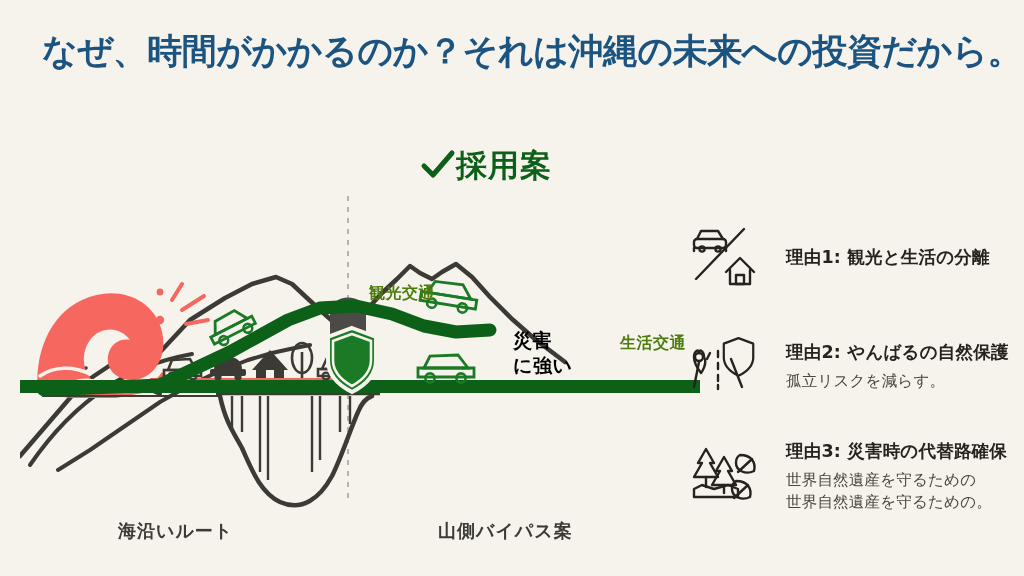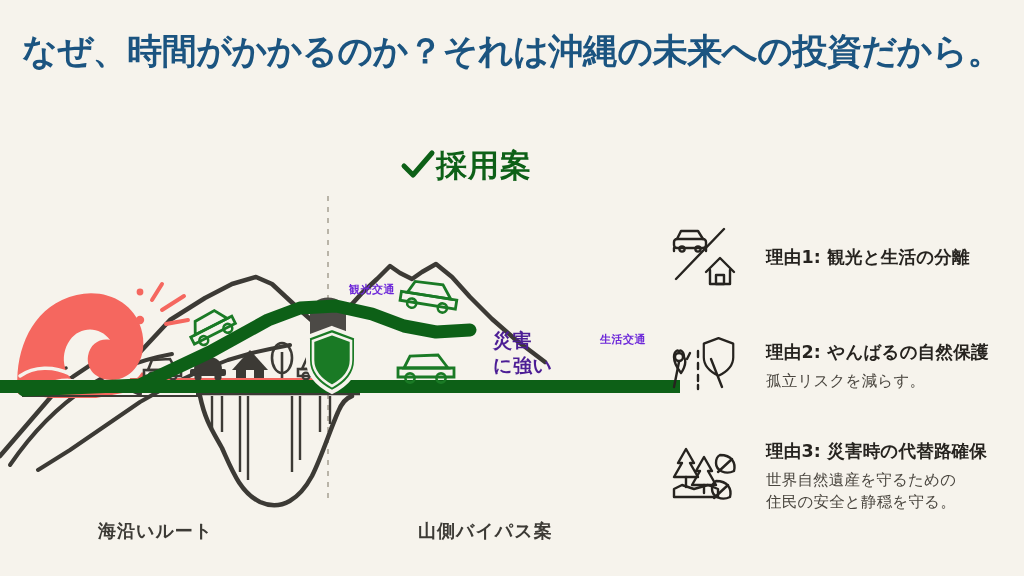--- a/index.html
+++ b/index.html
@@ -13,20 +13,21 @@
     background: #f6f3ec;
     font-family: "DejaVu Sans", "Liberation Sans", sans-serif;
     overflow: hidden;
     position: relative;
   }
   #slide {
     position: relative;
     width: 820px;
     height: 576px;
     background: #f6f3ec;
+    margin-left: 20px;
   }
 
   
   #title {
     position: absolute;
     left: 22px;
     top: 30px;
     width: 990px;
     font-size: 35px;
     font-weight: bold;
@@ -64,34 +65,34 @@
     position: absolute;
     left: 0;
     top: 180px;
     width: 680px;
     height: 330px;
   }
 
   
   .diagram-label {
     position: absolute;
-    color: #6d28d9;
-    font-weight: bold;
-    font-size: 11px;
+    color: #4d7c0f;
+    font-weight: bold;
+    font-size: 16px;
     letter-spacing: 0.5px;
     line-height: 1.25;
     white-space: nowrap;
   }
   #label-tourism { left: 349px; top: 283px; }
   #label-life    { left: 600px; top: 333px; }
   #label-resilient {
     left: 493px;
     top: 328px;
     font-size: 19px;
-    color: #4c1d95;
+    color: #000000;
     line-height: 1.3;
   }
 
   
   .route-caption {
     position: absolute;
     top: 519px;
     font-size: 18px;
     font-weight: bold;
     color: #3c3a35;
@@ -341,19 +342,19 @@
           <path d="M52 16 C64 16 68 24 66 32 C58 36 48 32 48 24 C48 20 50 17 52 16 Z"></path>
           <line x1="50" y1="33" x2="64" y2="20"></line>
           <path d="M48 42 C60 42 64 50 62 58 C54 62 44 58 44 50 C44 46 46 43 48 42 Z"></path>
           <line x1="46" y1="59" x2="60" y2="46"></line>
         </g>
       </svg>
       <div class="reason-text">
         <div class="reason-title">理由3: 災害時の代替路確保</div>
         <div class="reason-desc">
           <div>世界自然遺産を守るための</div>
-          <div>住民の安全と静穏を守る。</div>
+          <div>世界自然遺産を守るための。</div>
         </div>
       </div>
     </div>
 
   </div>
 </div>
 
 </body></html>

